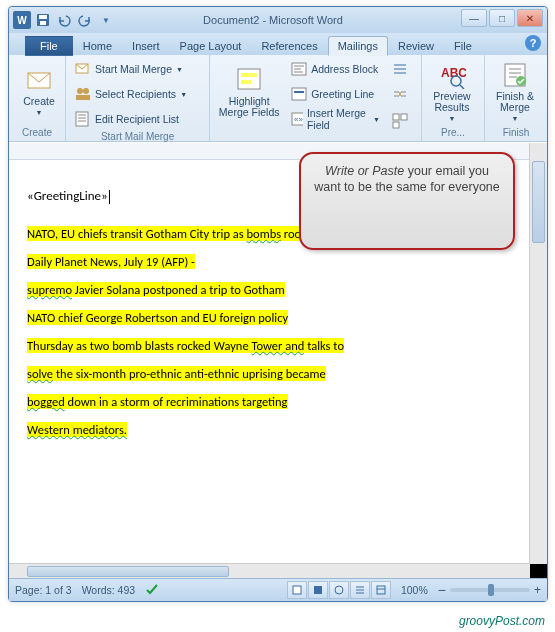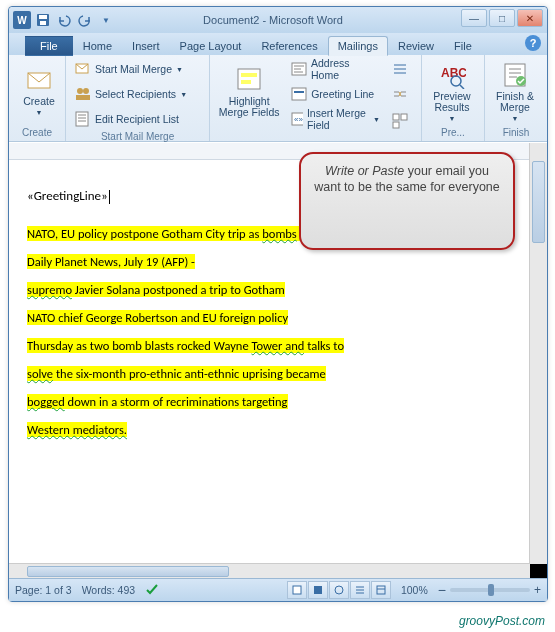--- a/index.html
+++ b/index.html
@@ -157,21 +157,21 @@
               </svg>
           <span style="white-space:pre">Highlight
 Merge Fields</span>
         </div>
         <div class="vstk">
           <div class="smbtn">
                 <svg class="si">
                   <rect x="1" y="2" width="14" height="12" fill="#fff" stroke="#888"></rect>
                   <path d="M3 5 h10 M3 8 h7 M3 11 h9" stroke="#888"></path>
                 </svg>
-                <span>Address Home</span>
+                <span>Address Block</span>
               </div>
           <div class="smbtn">
                 <svg class="si">
                   <rect x="1" y="2" width="14" height="12" fill="#fff" stroke="#888"></rect>
                   <path d="M3 6 h10" stroke="#3a6ea5" stroke-width="2"></path>
                 </svg>
                 <span>Greeting Line</span>
               </div>
           <div class="smbtn">
                 <svg class="si">
@@ -246,21 +246,21 @@
       <div class="callout">
         <i>Write or Paste</i><span> your email you want to be the same for everyone</span>
       </div>
       <svg class="callout-tail" width="60" height="200" style="position:absolute;left:350px;top:82px;pointer-events:none">
         <path d="M30 2 Q20 2 8 170 Q18 170 48 2 Z" fill="#e4e4e4" stroke="#b02020" stroke-width="2"></path>
       </svg>
 
       <div class="greet"><span>«GreetingLine»</span><span class="cursor"></span></div>
 
       <div class="bodytxt">
-        <p><span class="hl">NATO, EU policy postpone Gotham City trip as </span><span class="hl wavy">bombs</span><span class="hl"> rock capital transit center</span></p>
+        <p><span class="hl">NATO, EU chiefs transit Gotham City trip as </span><span class="hl wavy">bombs</span><span class="hl"> rock capital transit center</span></p>
         <p><span class="hl">Daily Planet News, July 19 (AFP) -</span></p>
         <p><span class="hl wavy">supremo</span><span class="hl"> Javier Solana postponed a trip to Gotham</span></p>
         <p><span class="hl">NATO chief George Robertson and EU foreign policy</span></p>
         <p><span class="hl">Thursday as two bomb blasts rocked Wayne </span><span class="hl wavy">Tower  and</span><span class="hl"> talks to</span></p>
         <p><span class="hl wavy">solve</span><span class="hl"> the six-month pro-ethnic anti-ethnic uprising became</span></p>
         <p><span class="hl wavy">bogged</span><span class="hl"> down in a storm of recriminations targeting</span></p>
         <p><span class="hl wavy">Western mediators.</span></p>
       </div>
     </div>
     <div class="vscroll">

